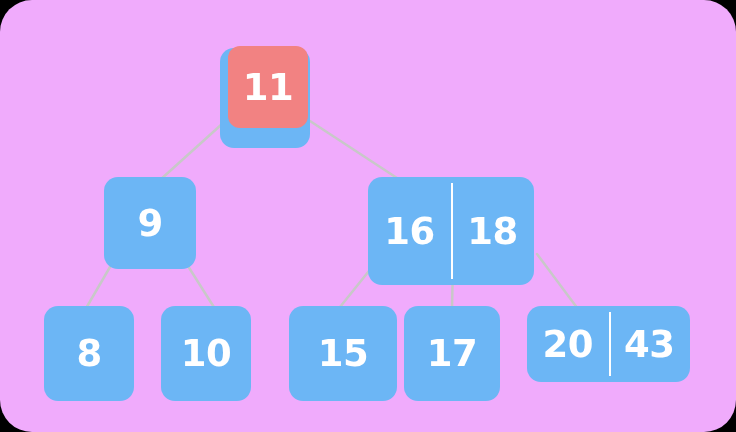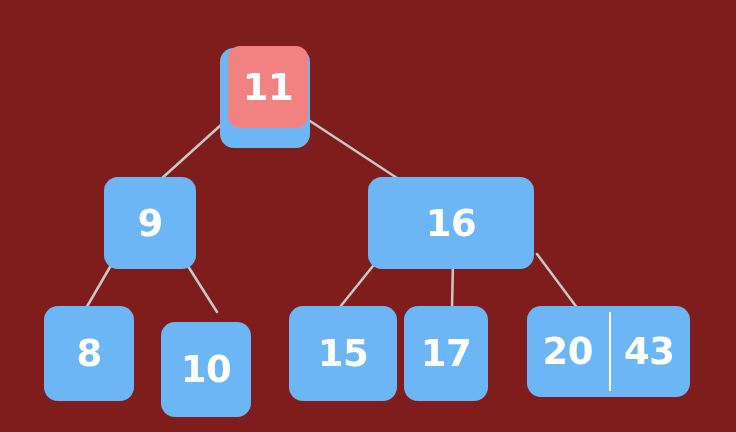--- a/index.html
+++ b/index.html
@@ -4,23 +4,24 @@
 <style>
   html, body {
     margin: 0;
     padding: 0;
     background: #000000;
   }
   #canvas {
     position: relative;
     width: 736px;
     height: 432px;
-    background: #7f1d1d;
+    background: #f0abfc;
     overflow: hidden;
     font-family: "DejaVu Sans", "Liberation Sans", sans-serif;
+    border-radius: 32px;
   }
   #edge-layer {
     position: absolute;
     left: 0;
     top: 0;
     width: 736px;
     height: 432px;
     pointer-events: none;
   }
   .node {
@@ -88,34 +89,35 @@
     </svg>
 
   <div id="node-layer">
       <div class="node is-highlighted" style="left: 220px; top: 48px; width: 90px; height: 100px; background: rgb(108, 182, 245);">
         <div class="cell">11</div>
       </div>
       <div class="highlight-overlay" style="left: 228px; top: 46px; width: 80px; height: 82px; background: rgb(242, 130, 130);">11</div>
       <div class="node" style="left: 104px; top: 177px; width: 92px; height: 92px; background: rgb(108, 182, 245);">
         <div class="cell">9</div>
       </div>
-      <div class="node" style="left: 368px; top: 177px; width: 166px; height: 92px; background: rgb(108, 182, 245);">
+      <div class="node" style="left: 368px; top: 177px; width: 166px; height: 108px; background: rgb(108, 182, 245);">
         <div class="cell">16</div>
+        <div class="cell">18</div>
       </div>
       <div class="node" style="left: 44px; top: 306px; width: 90px; height: 95px; background: rgb(108, 182, 245);">
         <div class="cell">8</div>
       </div>
-      <div class="node" style="left: 161px; top: 306px; width: 90px; height: 95px; background: rgb(108, 182, 245); margin-top: 16px;">
+      <div class="node" style="left: 161px; top: 306px; width: 90px; height: 95px; background: rgb(108, 182, 245);">
         <div class="cell">10</div>
       </div>
       <div class="node" style="left: 289px; top: 306px; width: 108px; height: 95px; background: rgb(108, 182, 245);">
         <div class="cell">15</div>
       </div>
-      <div class="node" style="left: 404px; top: 306px; width: 84px; height: 95px; background: rgb(108, 182, 245);">
+      <div class="node" style="left: 404px; top: 306px; width: 96px; height: 95px; background: rgb(108, 182, 245);">
         <div class="cell">17</div>
       </div>
-      <div class="node" style="left: 527px; top: 306px; width: 163px; height: 91px; background: rgb(108, 182, 245);">
+      <div class="node" style="left: 527px; top: 306px; width: 163px; height: 76px; background: rgb(108, 182, 245);">
         <div class="cell">20</div>
         <div class="cell">43</div>
       </div>
     </div>
 
 </div>
 
 </body></html>

